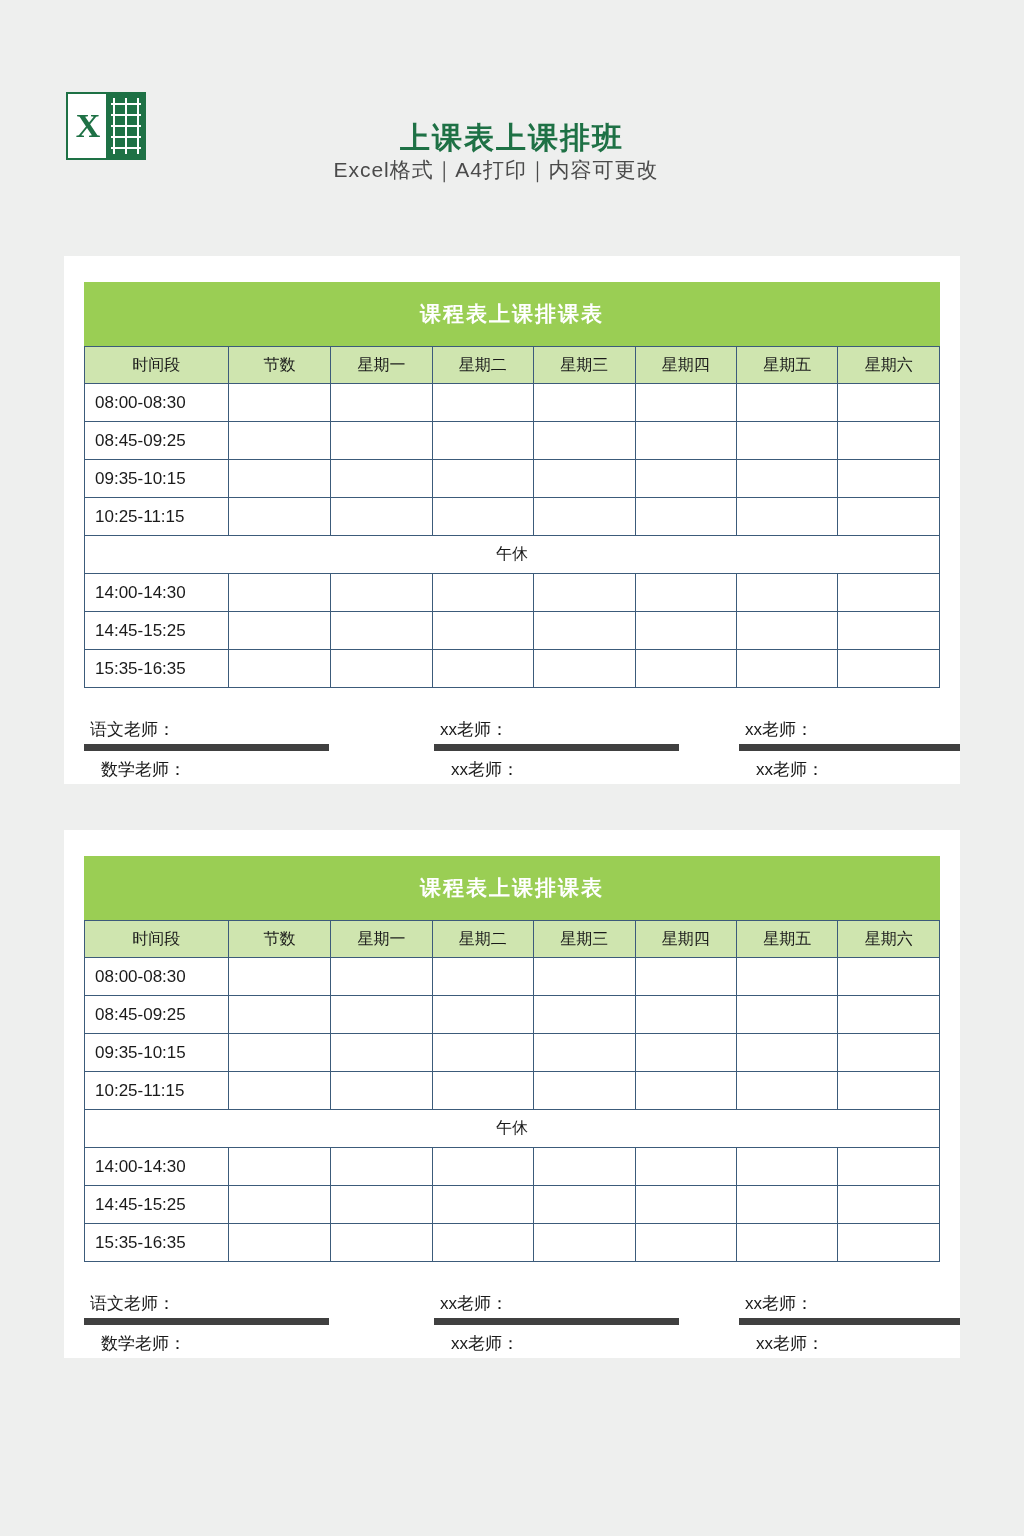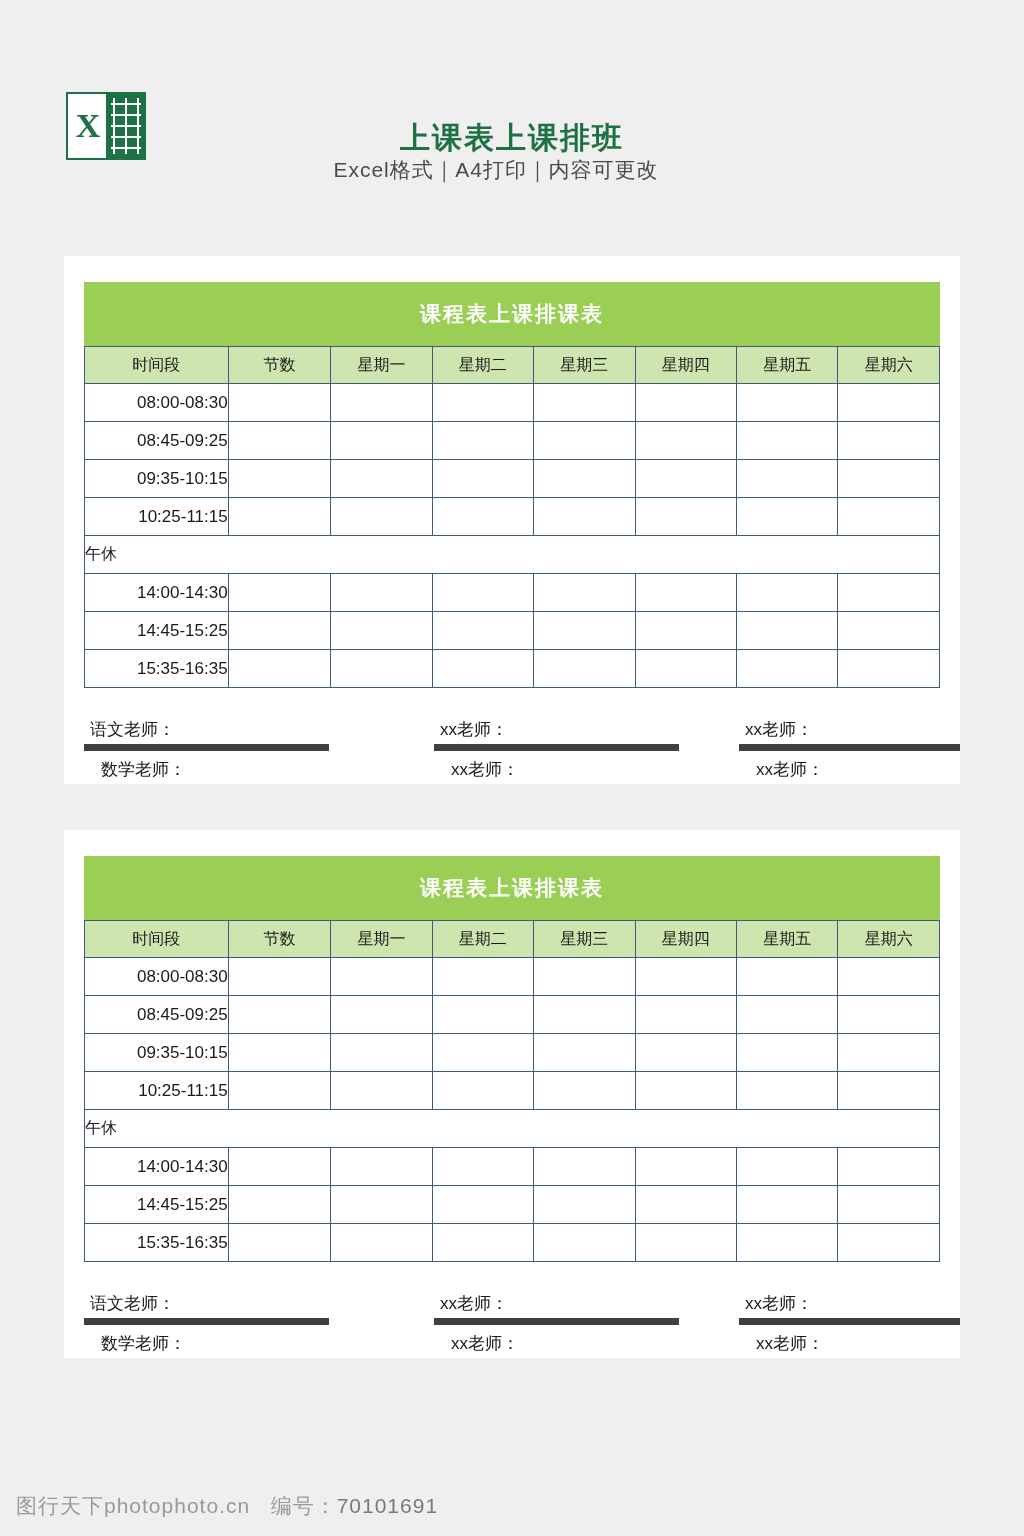--- a/index.html
+++ b/index.html
@@ -125,24 +125,26 @@
     padding: 0;
   }
   table.grid thead th {
     background: #cfe5af;
     text-align: center;
     font-weight: normal;
     font-size: 16px;
     height: 36px;
   }
   table.grid td.time {
-    text-align: right;
+    text-align: left;
+    padding-left: 10px;
     font-size: 17px;
   }
   table.grid td.noon {
+    text-align: center;
     font-size: 16px;
   }
   col.c-time { width: 143px; }
   col.c-num  { width: 102px; }
   col.c-day  { width: 101px; }
 
   
   .sigs {
     position: relative;
     margin: 28px 20px 0 20px;
@@ -445,18 +447,14 @@
         </div>
       <div class="sig r2 sig-b2">
           <span>xx老师：</span>
         </div>
       <div class="sig r2 sig-c2">
           <span>xx老师：</span>
         </div>
     </div>
   </div>
 
-  <div class="footer">
-    <span>图行天下photophoto.cn</span>
-    &nbsp;&nbsp;<span>编号：</span><span class="num">70101691</span>
-  </div>
 
 </div>
 
 </body></html>

